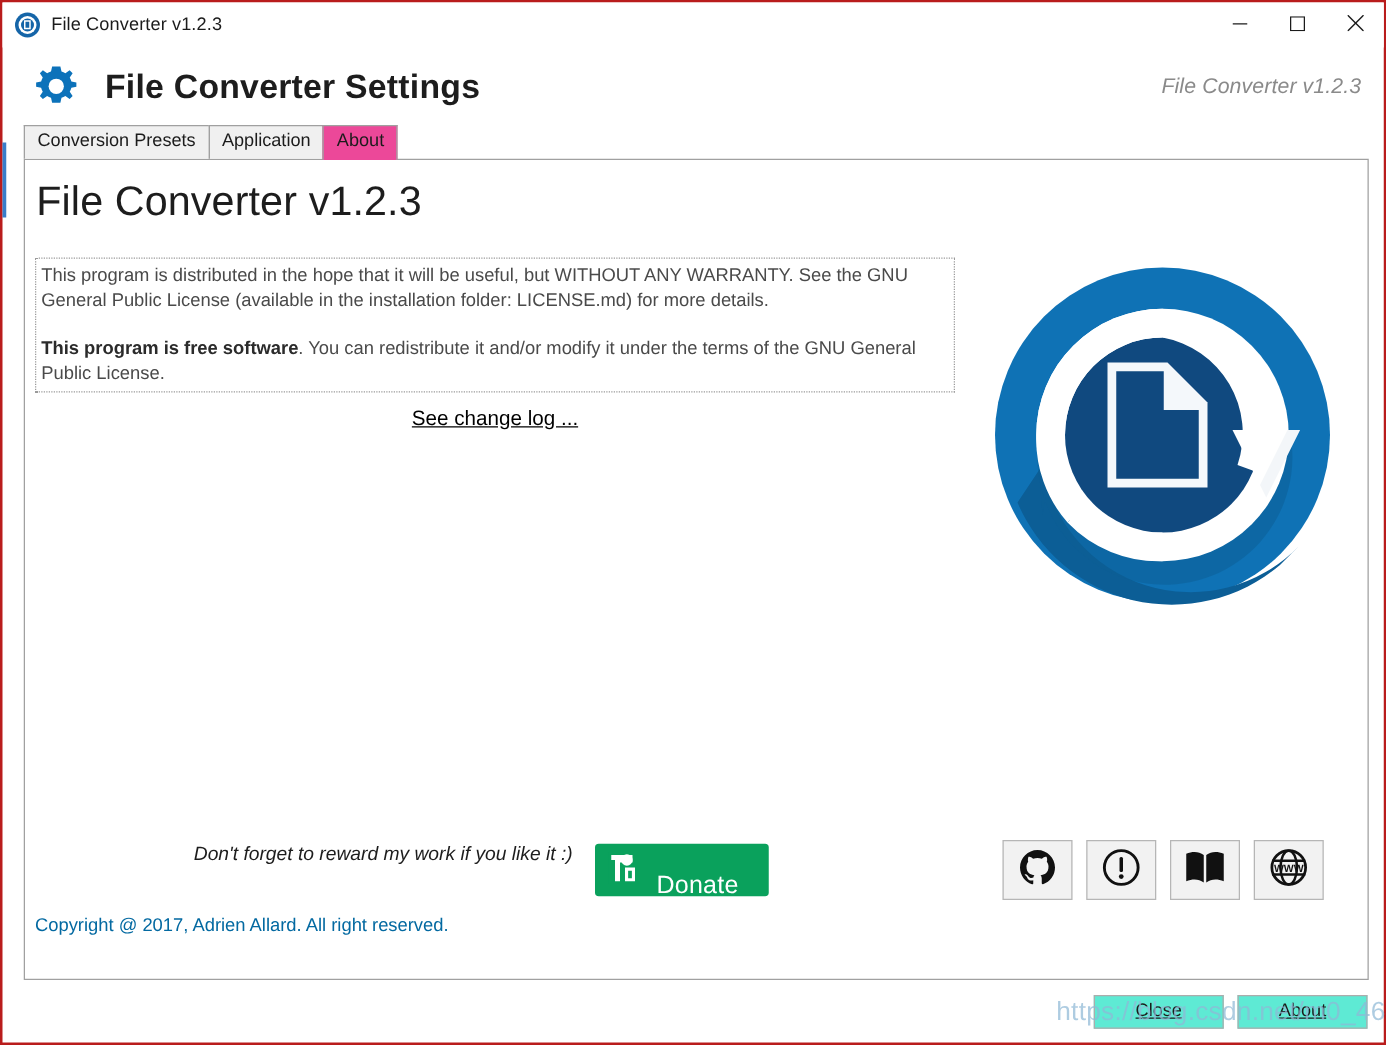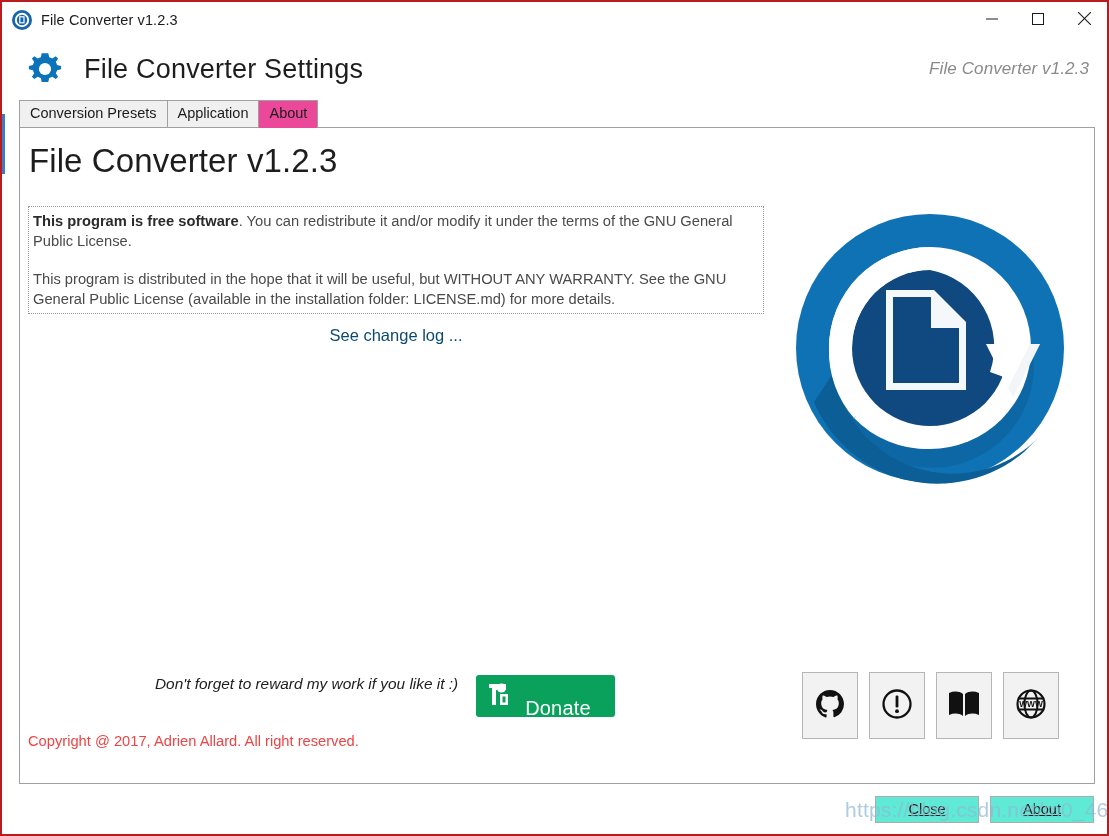--- a/index.html
+++ b/index.html
@@ -75,21 +75,21 @@
     height: 42px;
     flex: 0 0 auto;
     display: flex;
     align-items: center;
     justify-content: center;
   }
   .header-title {
     font-size: 27px;
     color: #1d1d1d;
     margin-left: 18px;
-    font-weight: 400;
+    font-weight: 700;
     letter-spacing: 0.2px;
   }
   .header-version {
     margin-left: auto;
     font-style: italic;
     font-size: 17px;
     color: #8a8a8a;
     letter-spacing: 0.1px;
   }
 
@@ -162,21 +162,22 @@
 
   .changelog-wrap {
     position: absolute;
     left: 8px;
     top: 198px;
     width: 736px;
     text-align: center;
   }
   .changelog-link {
     font-size: 16.5px;
-    color: #0c4a6e;
+    color: #000000;
+    text-decoration: underline;
     cursor: pointer;
   }
 
   
   .logo {
     position: absolute;
     left: 774px;
     top: 84px;
     width: 272px;
     height: 272px;
@@ -220,37 +221,37 @@
   
   .iconbtns {
     position: absolute;
     left: 782px;
     top: 544px;
     display: flex;
     gap: 11px;
   }
   .iconbtn {
     width: 56px;
-    height: 67px;
+    height: 48px;
     background: #f2f2f2;
     border: 1px solid #b6b6b6;
     display: flex;
     align-items: center;
     justify-content: center;
     box-sizing: border-box;
     cursor: pointer;
     text-decoration: underline;
   }
 
   .copyright {
     position: absolute;
     left: 8px;
     top: 605px;
     font-size: 14.7px;
-    color: #ef4444;
+    color: #0369a1;
   }
 
   
   .footer {
     height: 50px;
     min-height: 50px;
     display: flex;
     align-items: center;
     justify-content: flex-end;
     padding-right: 13px;
@@ -352,22 +353,22 @@
     <div class="tab active">
       <span>About</span>
     </div>
   </div>
 
   <div class="panel">
 
     <div class="content-title">File Converter v1.2.3</div>
 
     <div class="license-box">
+      <p class="license-p">This program is distributed in the hope that it will be useful, but WITHOUT ANY WARRANTY. See the GNU General Public License (available in the installation folder: LICENSE.md) for more details.</p>
       <p class="license-p"><b>This program is free software</b><span>. You can redistribute it and/or modify it under the terms of the GNU General Public License.</span></p>
-      <p class="license-p">This program is distributed in the hope that it will be useful, but WITHOUT ANY WARRANTY. See the GNU General Public License (available in the installation folder: LICENSE.md) for more details.</p>
     </div>
 
     <div class="changelog-wrap">
       <span class="changelog-link">See change log ...</span>
     </div>
 
     <div class="logo">
       <svg viewBox="0 0 272 272" width="272" height="272">
         <circle cx="136" cy="136" r="134" fill="#0f72b5"></circle>
         <path d="M20 190 A134 134 0 0 0 230 240 L245 225 A120 120 0 0 1 40 160 Z" fill="#0c5e96"></path>

